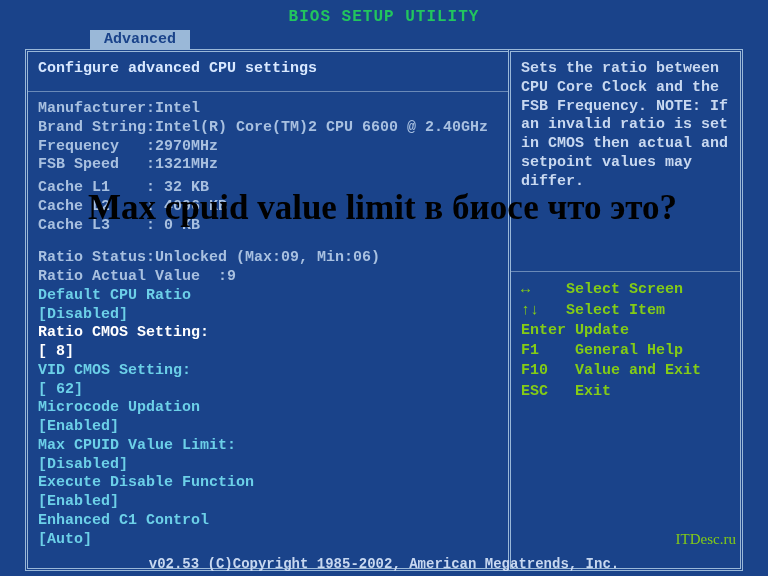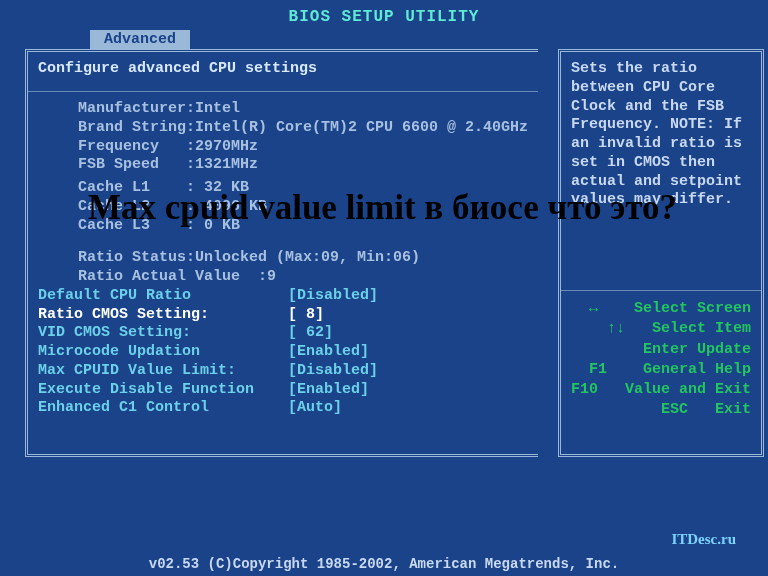--- a/index.html
+++ b/index.html
@@ -8,39 +8,38 @@
     background: #1a438a;
     font-family: 'Courier New', monospace;
     font-size: 15px;
     font-weight: bold;
     color: #a8c0e0;
     overflow: hidden;
     position: relative;
   }
   .title-bar {
     text-align: center;
-    color: #5eead4;
+    color: #22c55e;
     padding: 8px 0 4px;
     font-size: 16px;
     letter-spacing: 1px;
   }
   .tab-row {
     padding-left: 90px;
   }
   .tab {
     display: inline-block;
     background: #9ab8d8;
     color: #1a438a;
     padding: 1px 14px;
   }
   .panels {
     display: flex;
     margin: 0 25px;
-    height: 408px;
-    gap: 20px;
+    height: 522px;
   }
   .panel {
     border: 3px double #9ab8d8;
     padding: 8px 10px;
   }
   .panel.left {
     flex: 1;
     border-right: none;
   }
   .panel.right {
@@ -51,43 +50,42 @@
     margin-bottom: 14px;
   }
   .sep {
     border-top: 1px solid #6a8ab8;
     margin: 4px -10px 8px;
   }
   .info-line {
     color: #a8c0e0;
     white-space: pre;
     line-height: 1.25;
-    margin-left: 40px;
   }
   .setting-row {
     display: flex;
     line-height: 1.25;
+    flex-direction: column;
   }
   .setting-label { width: 250px; }
   .setting-value { }
   .cyan { color: #6cd0e8; }
   .white { color: #fff; }
   .help-text {
     color: #c8d8f0;
     line-height: 1.25;
   }
   .help-sep {
     border-top: 1px solid #6a8ab8;
     margin: 80px -10px 8px;
   }
   .hint-row {
-    color: #22c55e;
+    color: #84cc16;
     white-space: pre;
     line-height: 1.35;
-    text-align: right;
   }
   .footer {
     position: absolute;
     bottom: 4px;
     width: 100%;
     text-align: center;
     color: #c8d8f0;
     font-size: 14px;
   }
   .overlay-q {
@@ -100,23 +98,23 @@
     font-weight: bold;
     color: #000;
     text-align: center;
     letter-spacing: 0px;
   }
   .watermark {
     position: absolute;
     bottom: 28px;
     right: 32px;
     font-family: Georgia, serif;
-    color: #7dd3fc;
+    color: #84cc16;
     font-size: 15px;
-    font-weight: bold;
+    font-weight: normal;
   }
 </style>
 </head>
 <body>
 
 <div class="title-bar">BIOS SETUP UTILITY</div>
 <div class="tab-row">
   <span class="tab">Advanced</span>
 </div>
 

